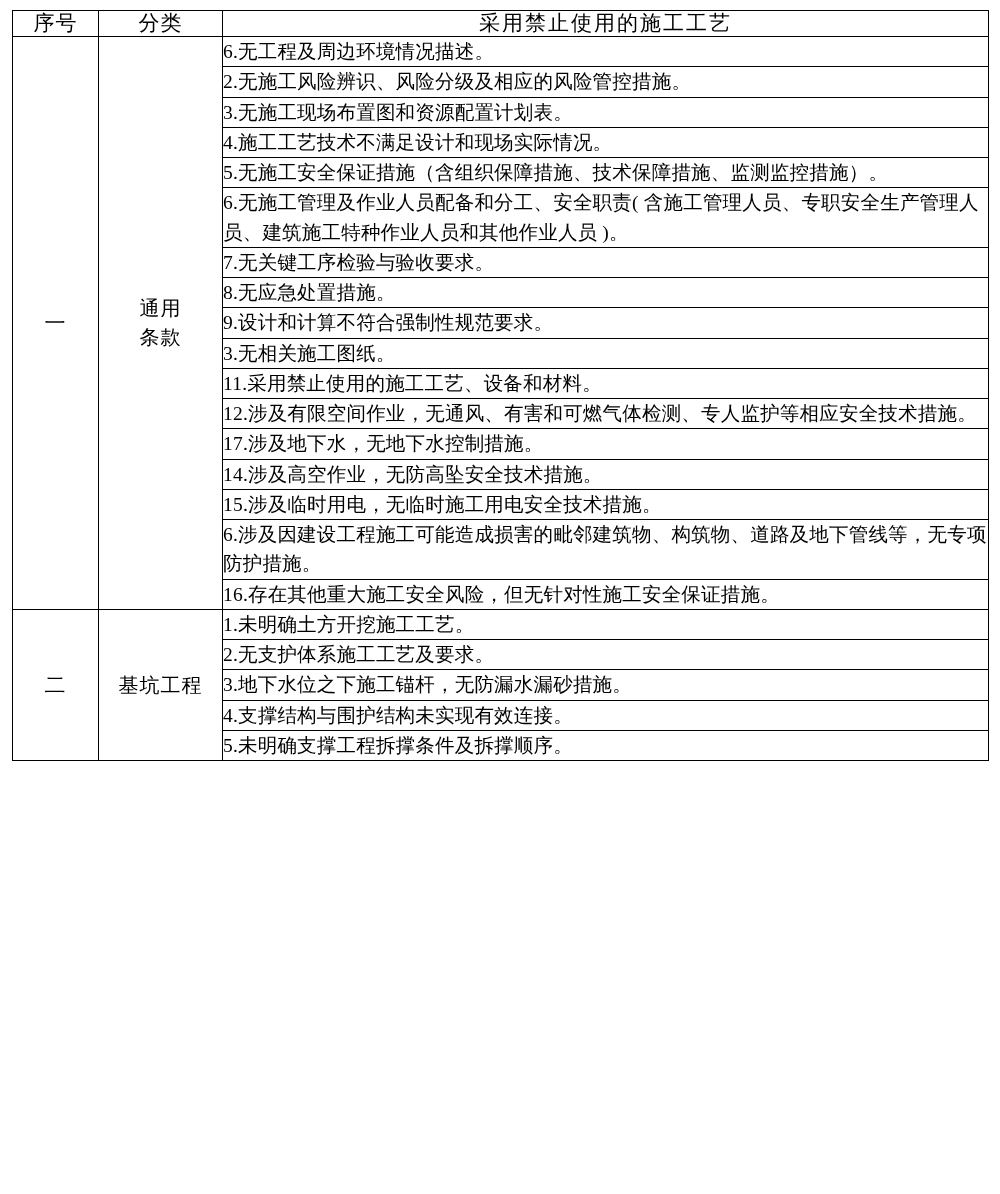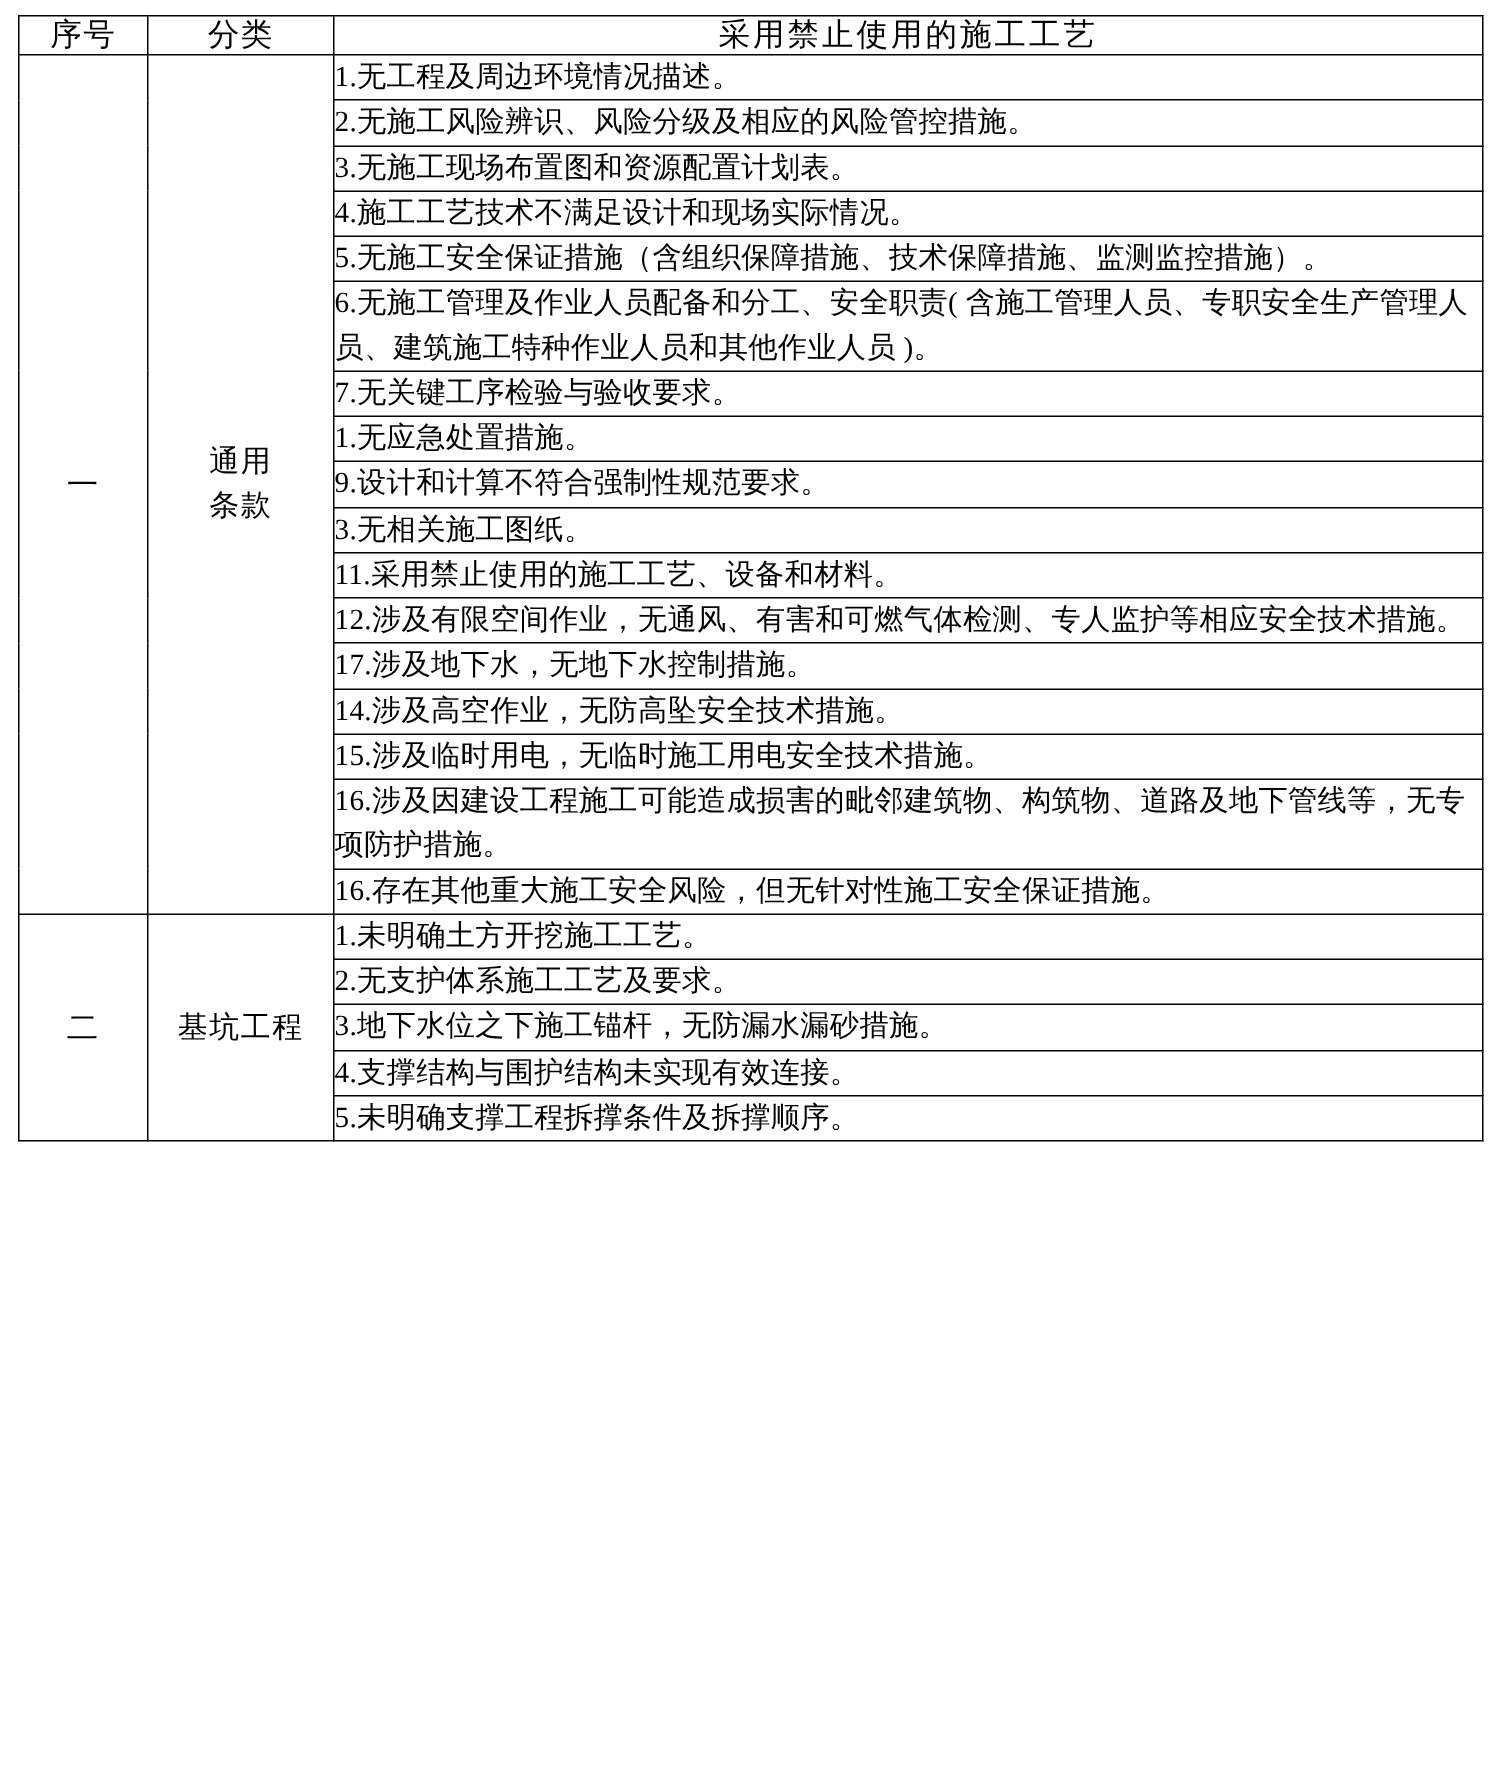--- a/index.html
+++ b/index.html
@@ -84,42 +84,42 @@
       </tr>
     </thead>
     <tbody>
 
       <tr>
         <td class="no-cell" rowspan="17">一</td>
         <td class="cat-cell" rowspan="17">
           <div>通用</div>
           <div>条款</div>
         </td>
-        <td class="desc-cell">1.无工程及周边环境情况描述。</td>
+        <td class="desc-cell">6.无工程及周边环境情况描述。</td>
       </tr>
       <tr>
           <td class="desc-cell">2.无施工风险辨识、风险分级及相应的风险管控措施。</td>
         </tr>
       <tr>
           <td class="desc-cell">3.无施工现场布置图和资源配置计划表。</td>
         </tr>
       <tr>
           <td class="desc-cell">4.施工工艺技术不满足设计和现场实际情况。</td>
         </tr>
       <tr>
           <td class="desc-cell">5.无施工安全保证措施（含组织保障措施、技术保障措施、监测监控措施）。</td>
         </tr>
       <tr>
           <td class="desc-cell">6.无施工管理及作业人员配备和分工、安全职责( 含施工管理人员、专职安全生产管理人员、建筑施工特种作业人员和其他作业人员 )。</td>
         </tr>
       <tr>
           <td class="desc-cell">7.无关键工序检验与验收要求。</td>
         </tr>
       <tr>
-          <td class="desc-cell">1.无应急处置措施。</td>
+          <td class="desc-cell">8.无应急处置措施。</td>
         </tr>
       <tr>
           <td class="desc-cell">9.设计和计算不符合强制性规范要求。</td>
         </tr>
       <tr>
           <td class="desc-cell">3.无相关施工图纸。</td>
         </tr>
       <tr>
           <td class="desc-cell">11.采用禁止使用的施工工艺、设备和材料。</td>
         </tr>
@@ -129,21 +129,21 @@
       <tr>
           <td class="desc-cell">17.涉及地下水，无地下水控制措施。</td>
         </tr>
       <tr>
           <td class="desc-cell">14.涉及高空作业，无防高坠安全技术措施。</td>
         </tr>
       <tr>
           <td class="desc-cell">15.涉及临时用电，无临时施工用电安全技术措施。</td>
         </tr>
       <tr>
-          <td class="desc-cell">16.涉及因建设工程施工可能造成损害的毗邻建筑物、构筑物、道路及地下管线等，无专项防护措施。</td>
+          <td class="desc-cell">6.涉及因建设工程施工可能造成损害的毗邻建筑物、构筑物、道路及地下管线等，无专项防护措施。</td>
         </tr>
       <tr>
           <td class="desc-cell">16.存在其他重大施工安全风险，但无针对性施工安全保证措施。</td>
         </tr>
 
       <tr>
         <td class="no-cell" rowspan="5">二</td>
         <td class="cat-cell" rowspan="5">
           <div>基坑工程</div>
         </td>

